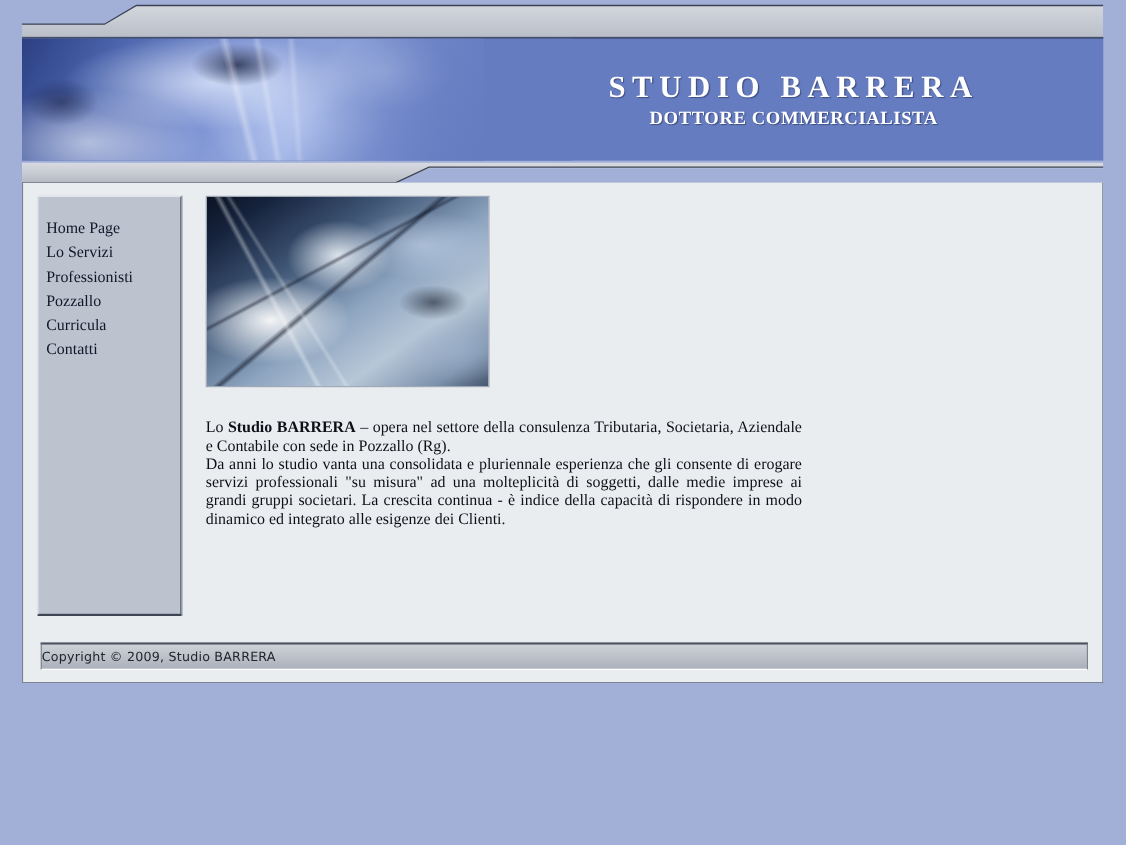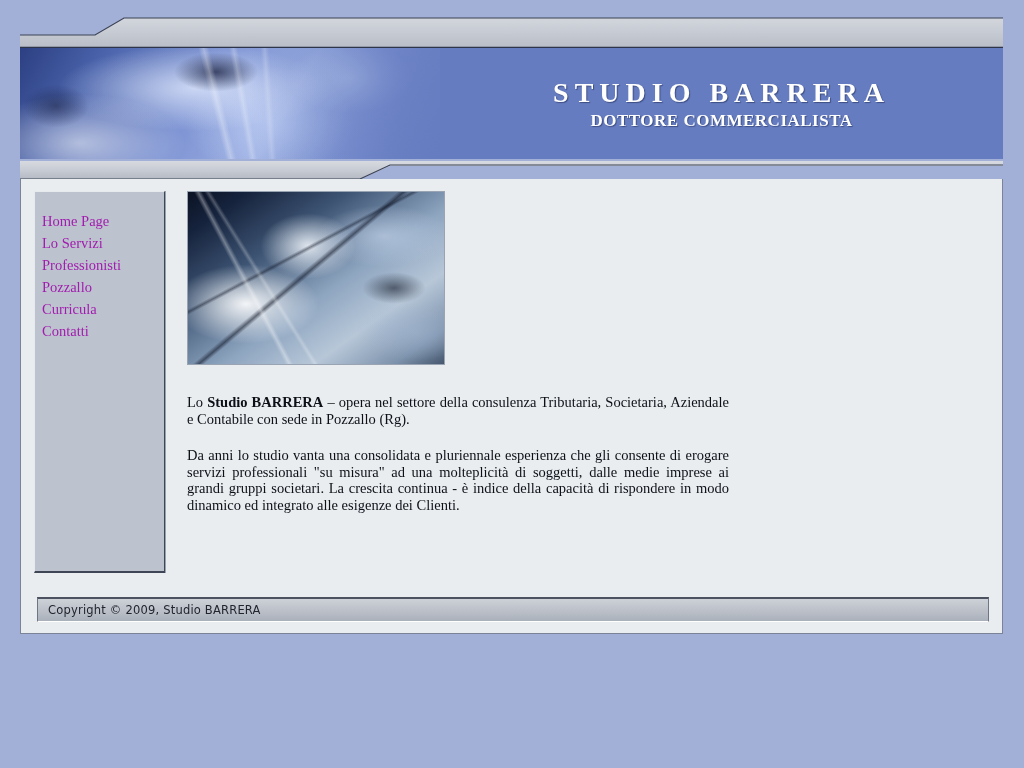--- a/index.html
+++ b/index.html
@@ -9,21 +9,21 @@
     overflow: hidden;
   }
   body {
     background: #a2b0d8;
     font-family: "Liberation Serif", serif;
   }
 
   
   #page {
     position: absolute;
-    left: 20px; top: 13px;
+    left: 20px; top: 0;
     width: 850px; height: 621px;
   }
 
   
   #topbar {
     position: absolute;
     left: 0; top: 0;
     width: 983px; height: 36px;
   }
   #topbar .shape {
@@ -148,21 +148,21 @@
   }
   #nav {
     position: absolute;
     left: 7px; top: 18px;
     width: 124px;
   }
   .nav-item {
     display: block;
     font-family: "Liberation Serif", serif;
     font-size: 14.5px;
-    color: #a21caf;
+    color: #0f172a;
     line-height: 22px;
     text-decoration: none;
     cursor: pointer;
     white-space: nowrap;
   }
 
   
   #content {
     position: absolute;
     left: 166px; top: 12px;
@@ -193,42 +193,42 @@
   .para {
     font-family: "Liberation Serif", serif;
     font-size: 14.5px;
     line-height: 16.5px;
     color: #0d1117;
     text-align: justify;
     margin: 0;
     width: 542px;
   }
   #para-1 { margin-top: 29px; }
-  #para-2 { margin-top: 20px; }
+  #para-2 { margin-top: 0; }
   .para b { font-weight: bold; }
 
   
   #footer {
     position: absolute;
     left: 16px; top: 418px;
     width: 952px; height: 25px;
     background: linear-gradient(to bottom, #cdd1d8 0%, #bcc1c9 52%, #aab0ba 100%);
     border-top: 2px solid #4c5musty;
     border-top: 2px solid #4c5260;
     border-left: 1px solid #6e7684;
     border-right: 1px solid #6e7684;
     border-bottom: 1px solid #ffffff;
     display: flex;
     align-items: center;
   }
   #copyright {
     font-family: "DejaVu Sans", sans-serif;
     font-size: 11.5px;
     color: #20252e;
-    padding-left: 10px;
+    padding-left: 0;
     letter-spacing: 0.2px;
   }
 </style>
 </head>
 <body>
 
 <div id="page">
 
   <div id="topbar">
     <div class="shape"></div>

